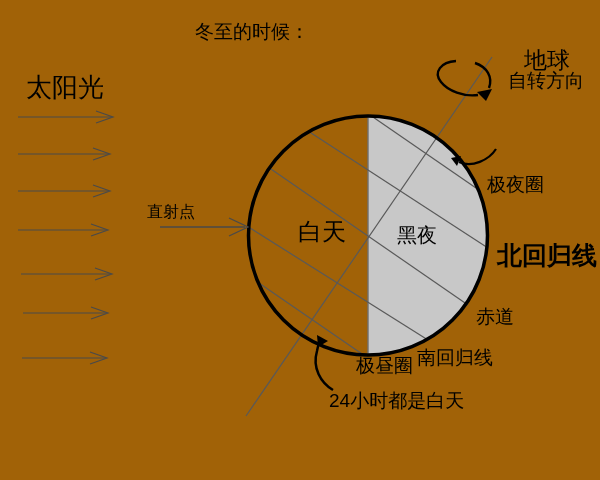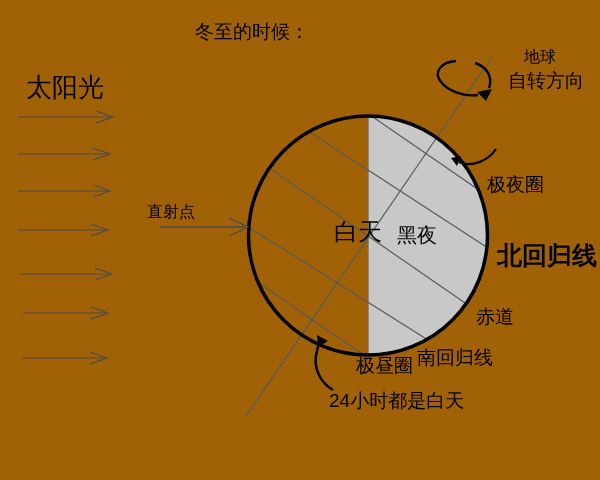--- a/index.html
+++ b/index.html
@@ -21,23 +21,23 @@
   }
   .lbl {
     position: absolute;
     white-space: nowrap;
     line-height: 1.1;
     color: #000;
   }
   .title       { left: 195px; top: 22px;  font-size: 19px; }
   .sun-label   { left: 26px;  top: 73px;  font-size: 26px; }
   .direct-pt   { left: 147px; top: 203px; font-size: 16px; }
-  .day-label   { left: 298px; top: 219px; font-size: 24px; margin-left: 36px; }
+  .day-label   { left: 298px; top: 219px; font-size: 24px; }
   .night-label { left: 397px; top: 224px; font-size: 20px; }
-  .rot-l1      { left: 524px; top: 48px;  font-size: 16px; }
+  .rot-l1      { left: 524px; top: 48px;  font-size: 23px; }
   .rot-l2      { left: 508px; top: 71px;  font-size: 19px; }
   .night-note  { left: 455px; top: 127px; font-size: 19px; }
   .pn-circle   { left: 487px; top: 175px; font-size: 19px; }
   .cancer      { left: 497px; top: 242px; font-size: 25px; font-weight: bold; }
   .equator     { left: 476px; top: 307px; font-size: 19px; }
   .capricorn   { left: 417px; top: 348px; font-size: 19px; }
   .pd-circle   { left: 356px; top: 356px; font-size: 19px; }
   .day-note    { left: 329px; top: 391px; font-size: 19px; }
 </style>
 </head>

